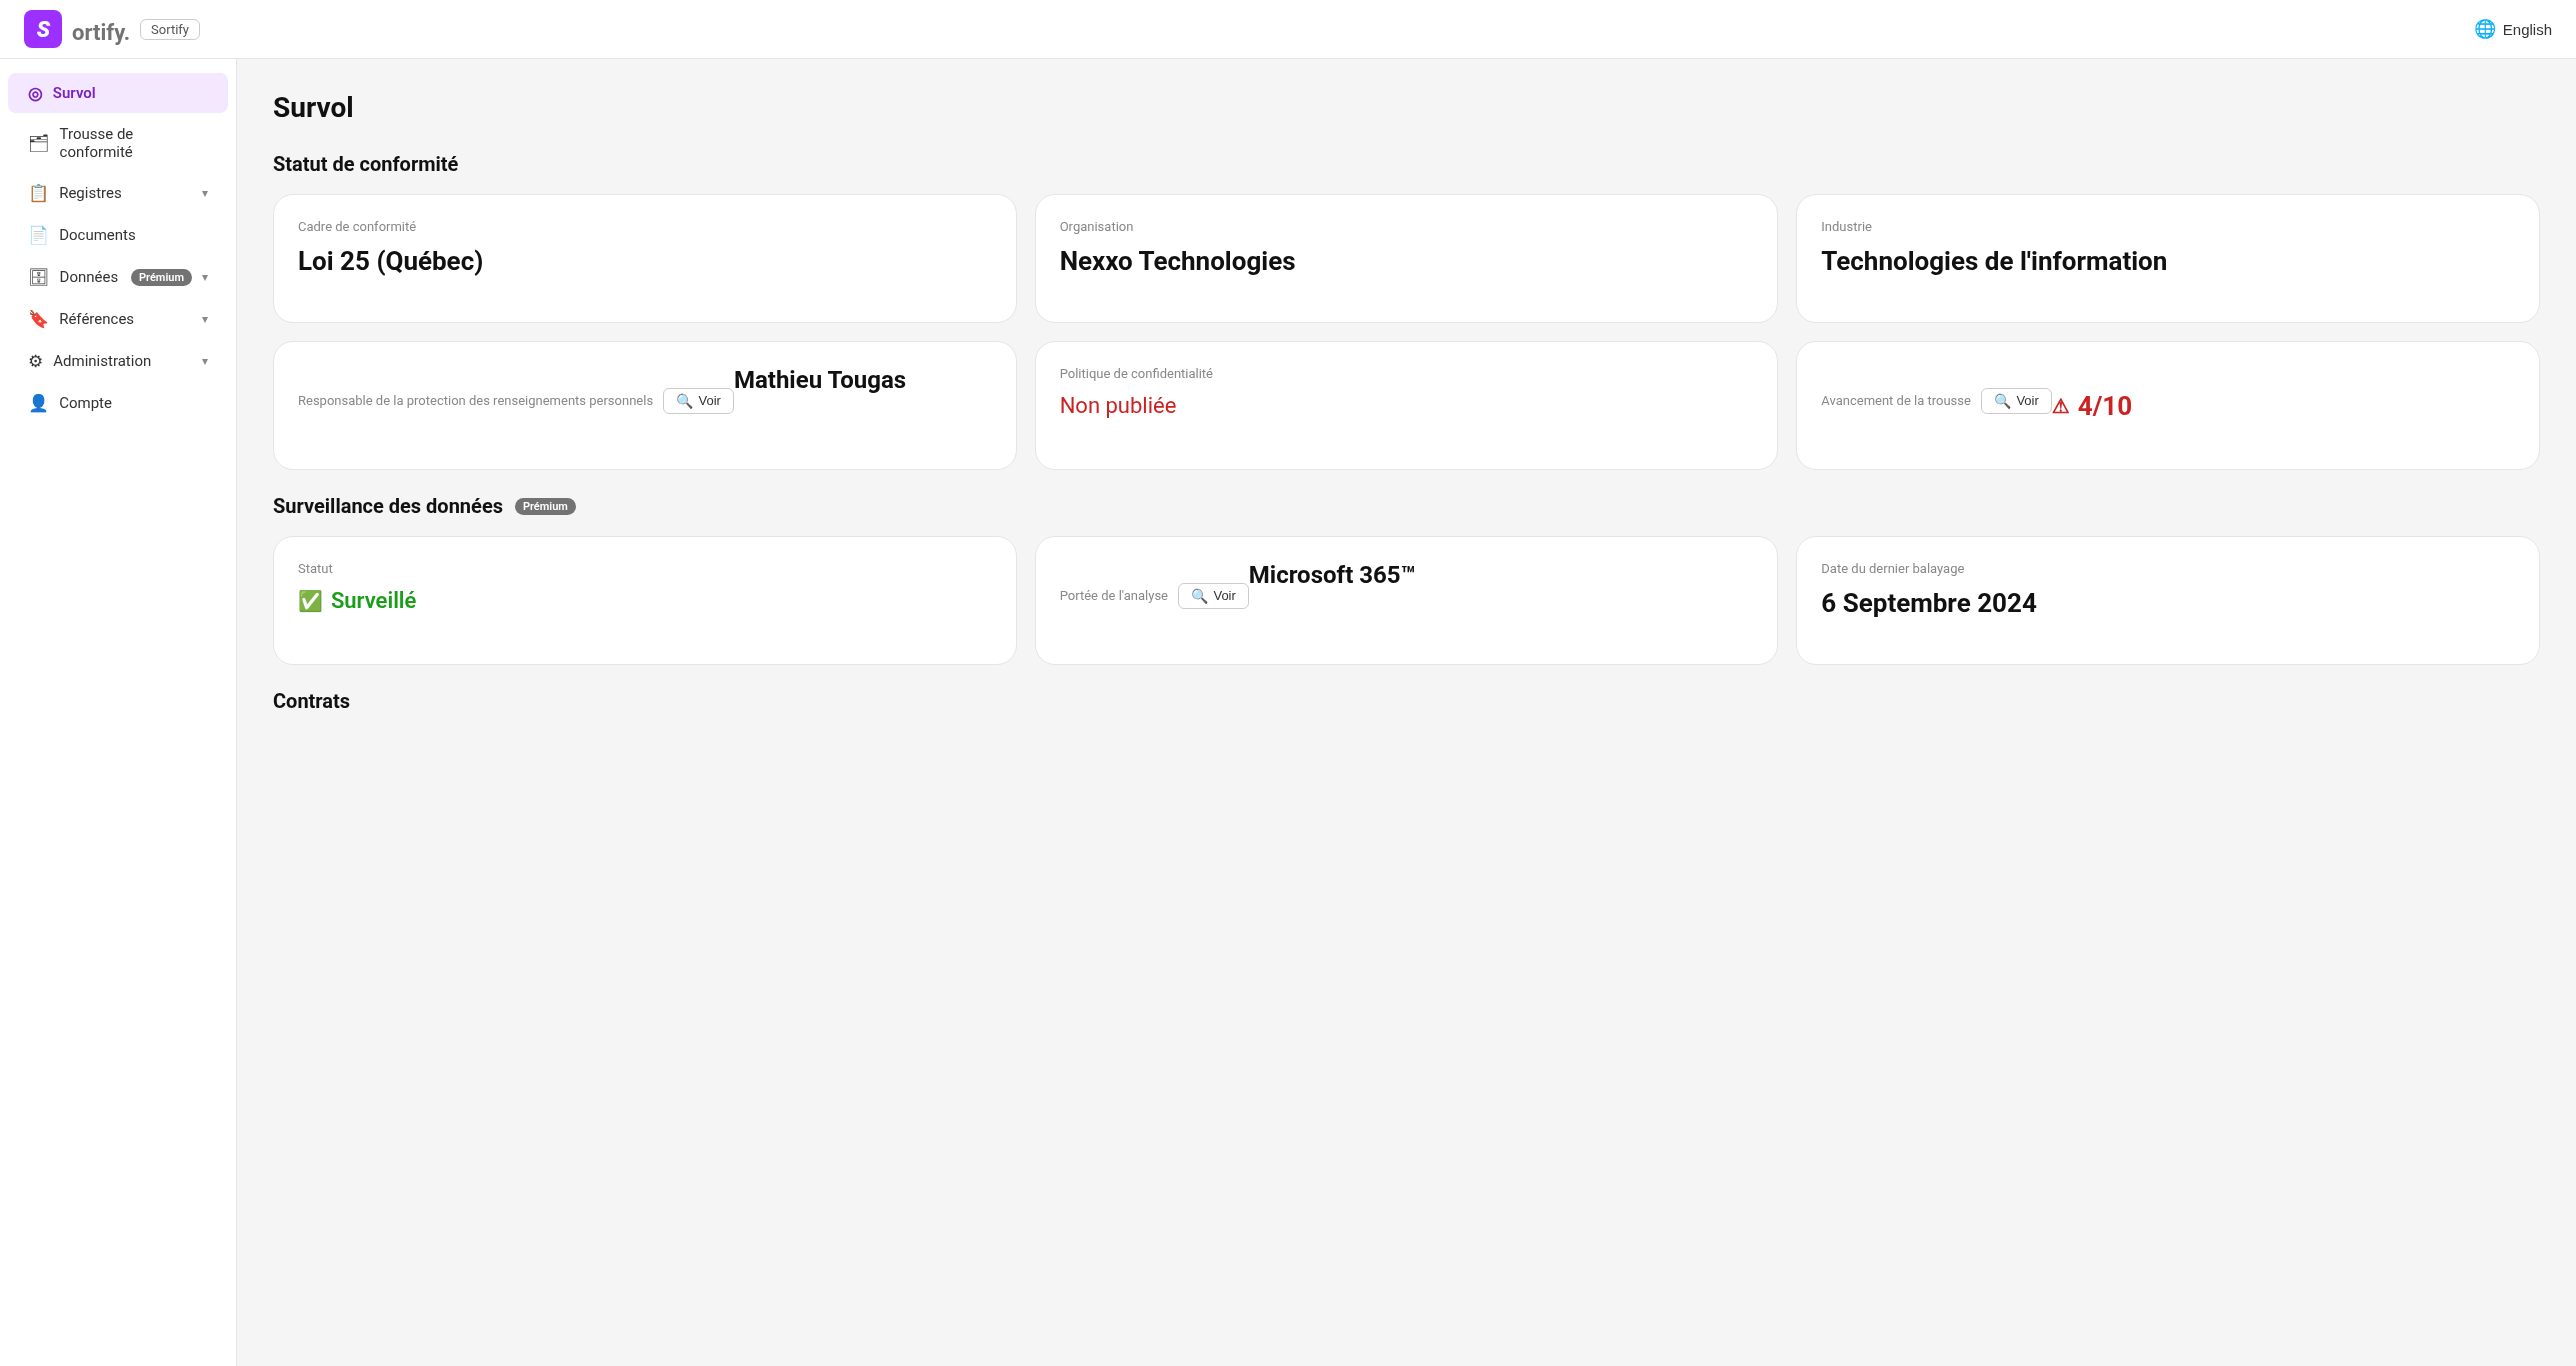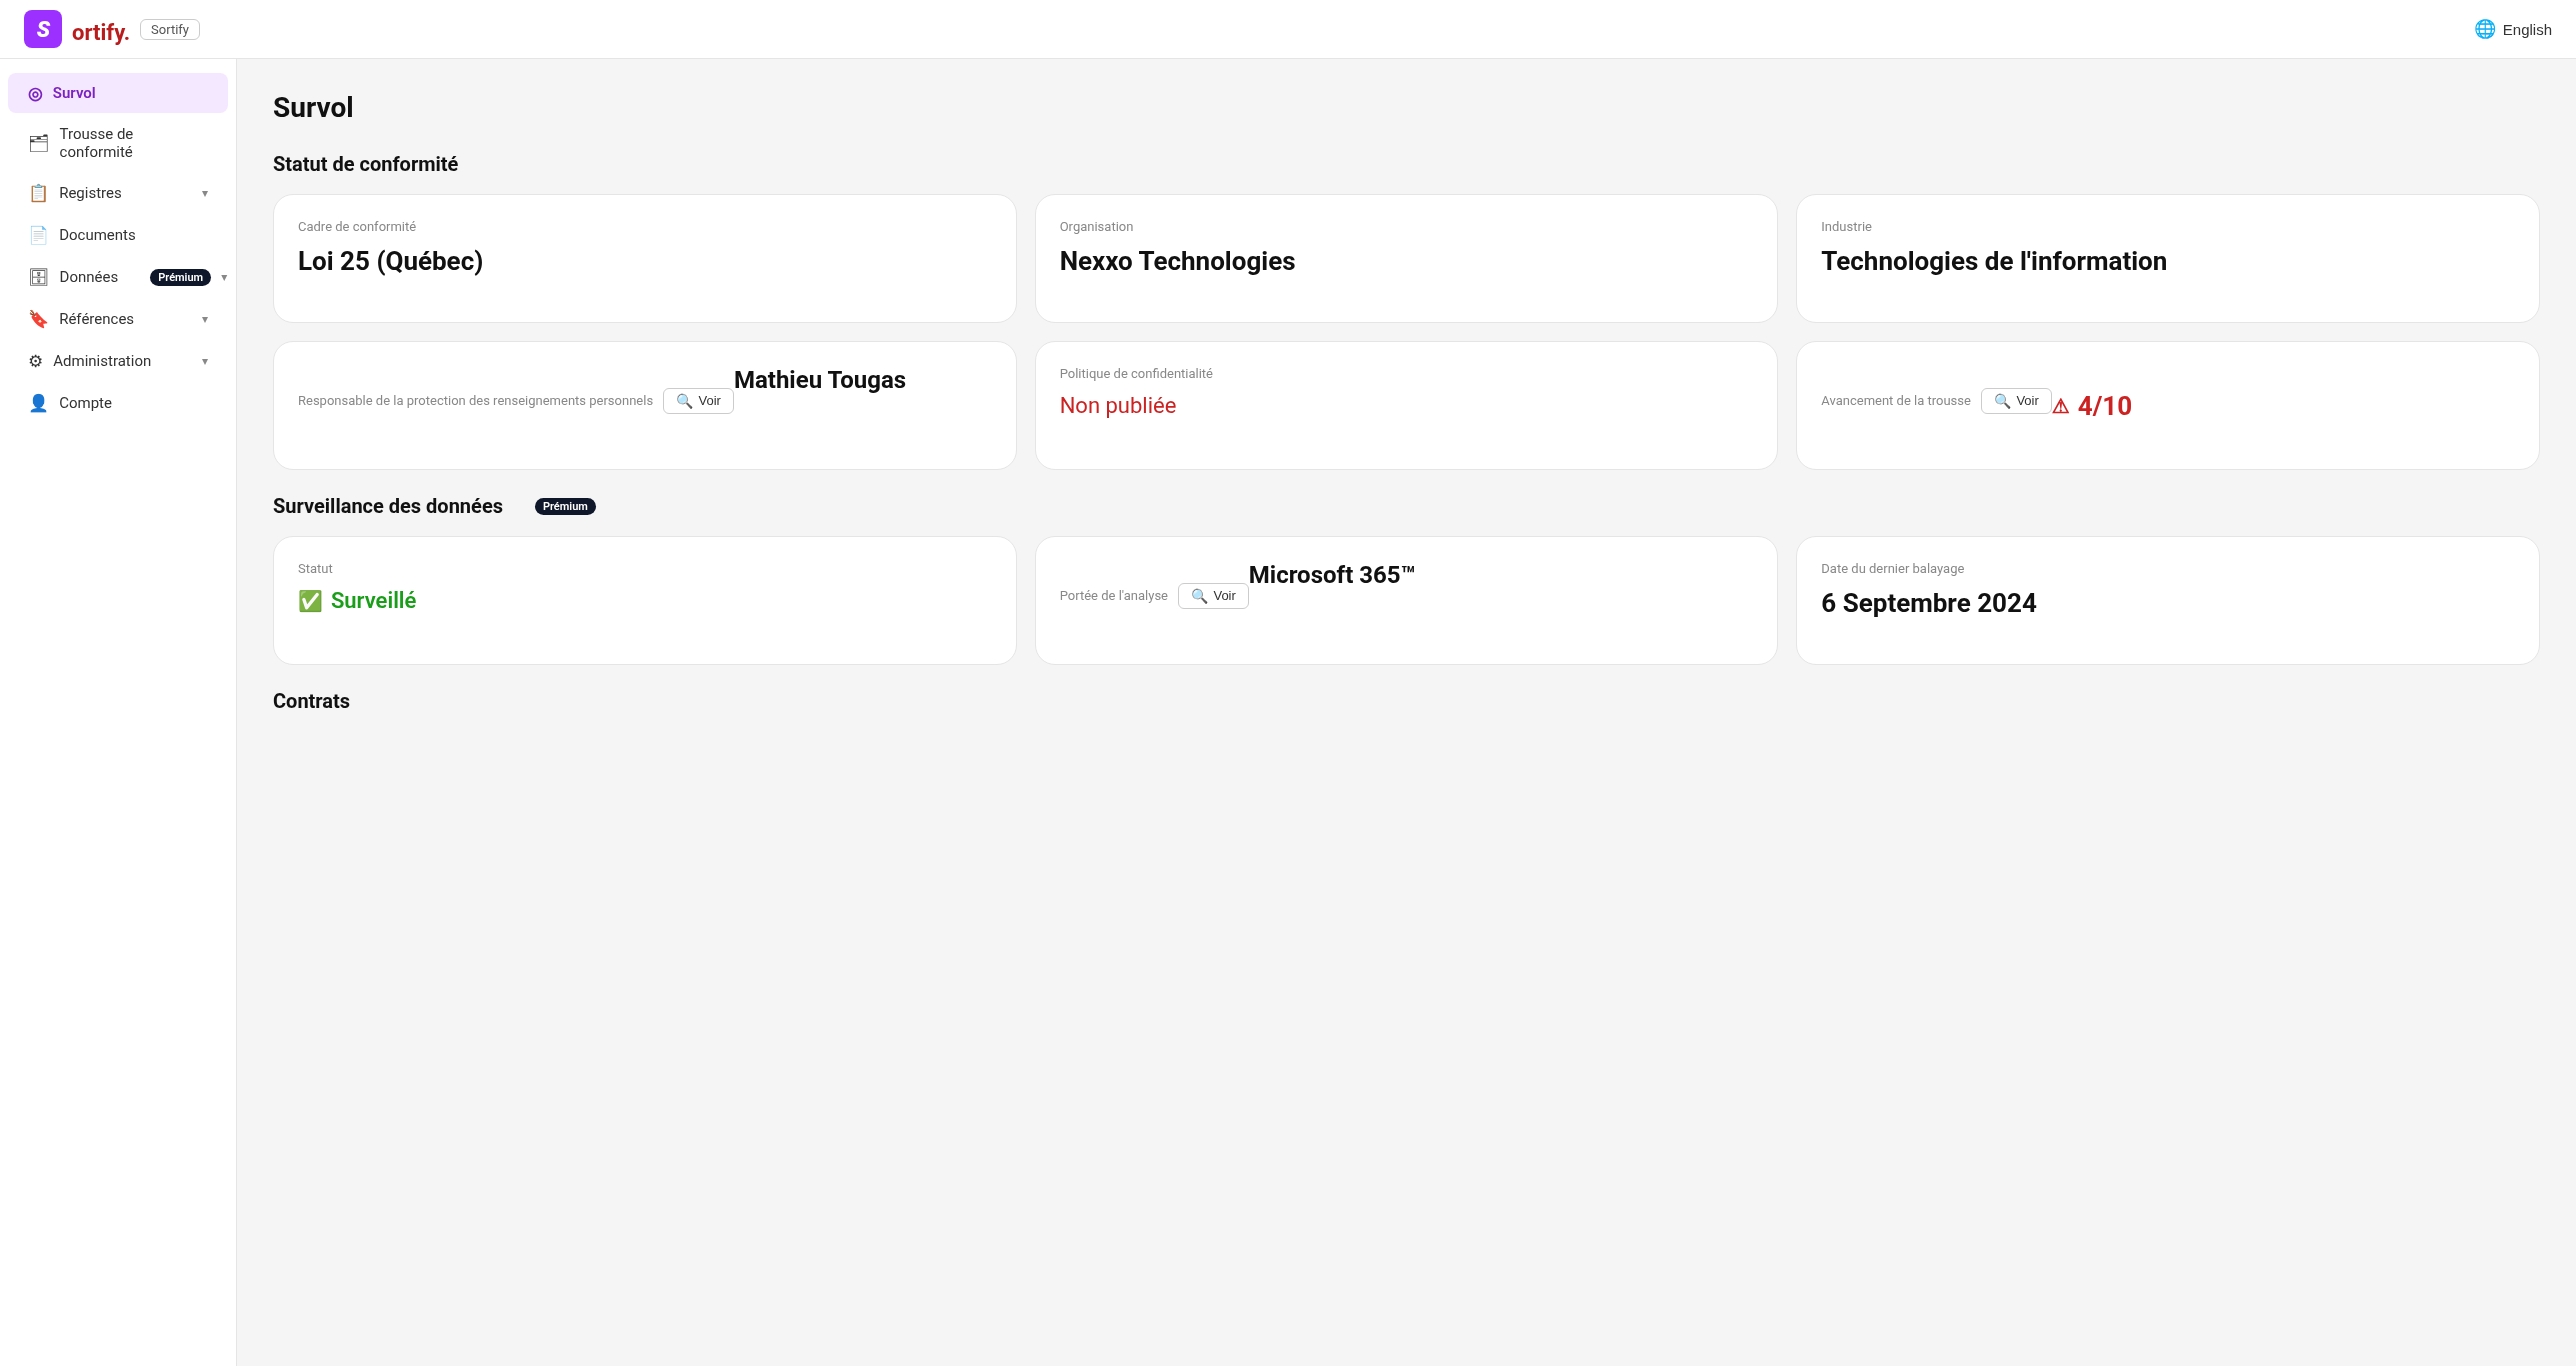--- a/index.html
+++ b/index.html
@@ -11,21 +11,21 @@
       background: #fff; border-bottom: 1px solid #e5e5e5;
       padding: 0 24px; height: 59px; position: fixed; top: 0; left: 0; right: 0; z-index: 100;
     }
     .logo-area { display: flex; align-items: center; gap: 10px; }
     .logo-box {
       width: 38px; height: 38px; background: #9B30FF; border-radius: 8px;
       display: flex; align-items: center; justify-content: center;
       font-size: 22px; font-weight: 900; color: #fff; font-style: italic; letter-spacing: -1px;
     }
     .logo-text {
-      font-size: 22px; font-weight: 700; color: #b91c1c; margin-top: 6px;
+      font-size: 22px; font-weight: 700; color: #737373; margin-top: 6px;
     }
     .logo-badge {
       border: 1px solid #ccc; border-radius: 6px; padding: 2px 10px;
       font-size: 13px; color: #555; text-align: right;
     }
     .lang-btn {
       display: flex; align-items: center; gap: 6px;
       font-size: 15px; color: #333; cursor: pointer; background: none; border: none;
     }
     .lang-icon { font-size: 18px; }
@@ -42,22 +42,22 @@
     .sidebar-item {
       display: flex; align-items: center; gap: 10px;
       padding: 10px 20px; cursor: pointer; border-radius: 8px; margin: 2px 8px;
       font-size: 15px; color: #333; text-decoration: none;
     }
     .sidebar-item.active { background: #f3e8ff; color: #7c22c0; font-weight: 600; }
     .sidebar-item .icon { font-size: 17px; }
     .sidebar-item .label { flex: 1; }
     .sidebar-item .chevron { font-size: 12px; color: #888; margin-left: auto; }
     .badge-premium {
-      background: #0f172a; color: #fff; border-radius: 20px;
-      font-size: 11px; font-weight: 600; padding: 2px 8px; margin-left: 22px;
+      background: #737373; color: #fff; border-radius: 20px;
+      font-size: 11px; font-weight: 600; padding: 2px 8px; margin-left: 2px;
     }
 
     
     .main-content { margin-left: 237px; padding: 32px 36px; flex: 1; }
     .page-title { font-size: 28px; font-weight: 700; color: #111; margin-bottom: 28px; }
 
     
     .section-header { font-size: 20px; font-weight: 700; color: #111; margin-bottom: 18px; display: flex; align-items: center; gap: 10px; text-align: center; }
 
     

